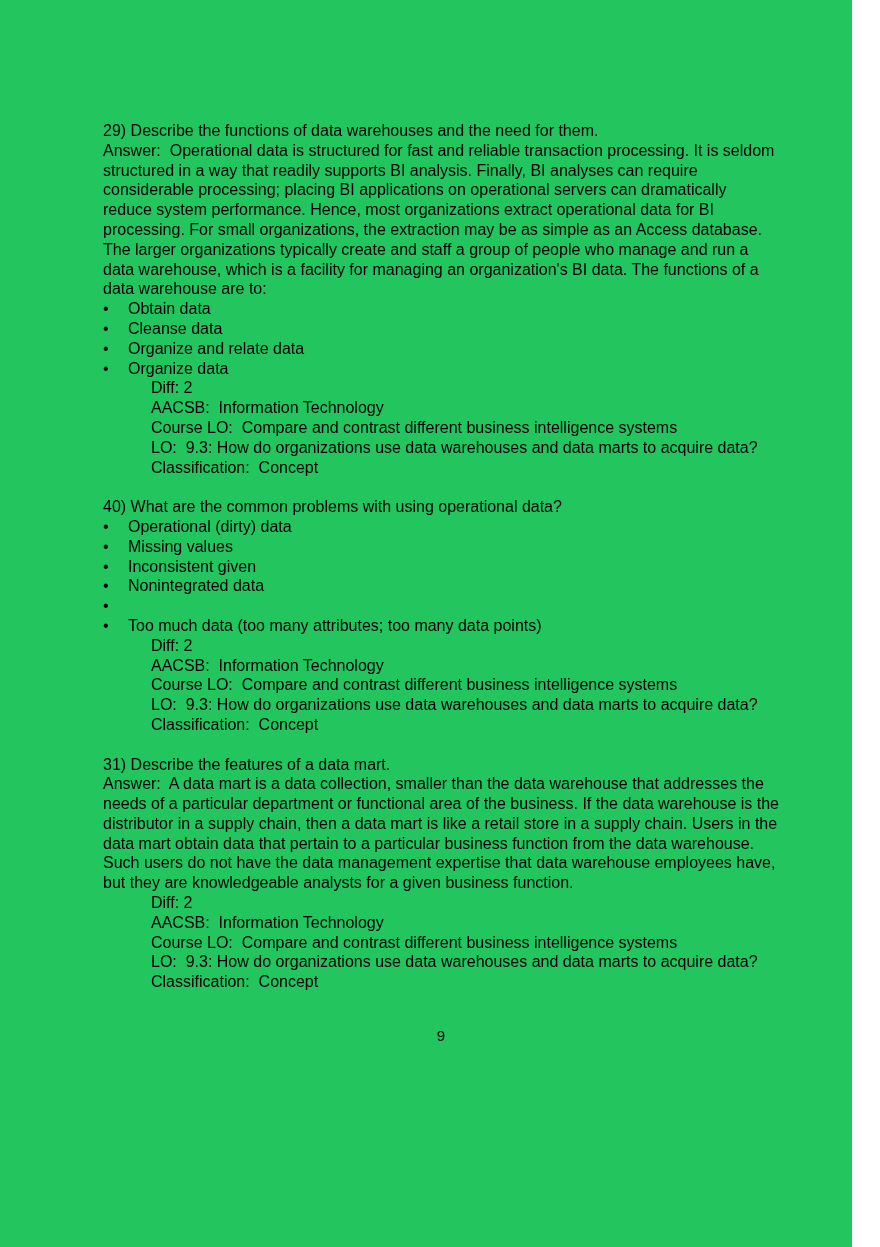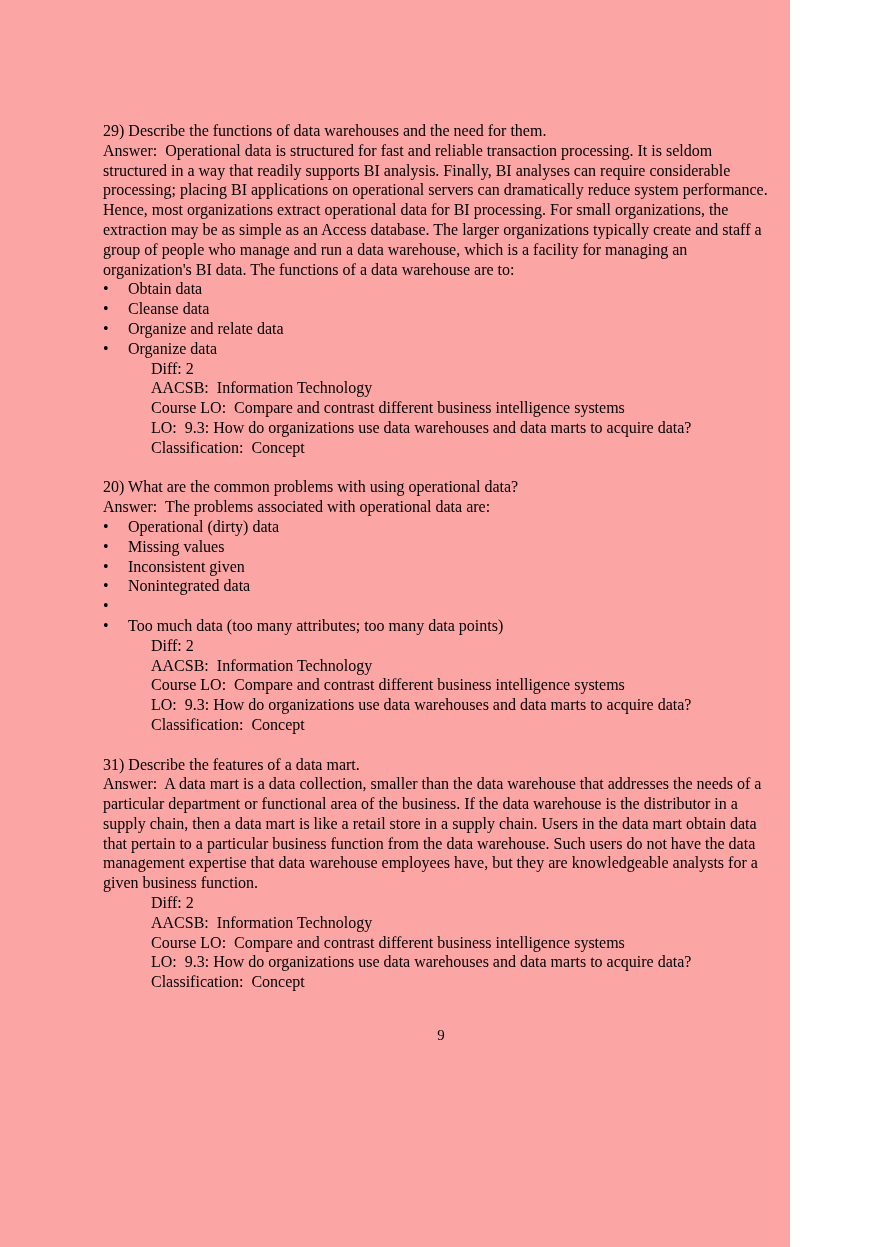--- a/index.html
+++ b/index.html
@@ -2,25 +2,25 @@
 <html><head>
 <meta charset="utf-8">
 <style>
   html, body {
     margin: 0;
     padding: 0;
     background: #ffffff;
   }
   .page {
     position: relative;
-    width: 790px;
+    width: 852px;
     height: 1247px;
-    background: #fca5a5;
+    background: #22c55e;
     overflow: hidden;
-    font-family: Liberation Serif, serif;
+    font-family: Liberation Sans, sans-serif;
     font-size: 16px;
     line-height: 19.8px;
     color: #000000;
   }
   .content {
     position: absolute;
     top: 121px;
     left: 103px;
     width: 676px;
   }
@@ -83,22 +83,21 @@
     <div class="meta">
           <div>Diff: 2</div>
           <div>AACSB:  Information Technology</div>
           <div>Course LO:  Compare and contrast different business intelligence systems</div>
           <div>LO:  9.3: How do organizations use data warehouses and data marts to acquire data?</div>
           <div>Classification:  Concept</div>
         </div>
   </section>
 
   <section class="question-block">
-    <p class="q-line">20) What are the common problems with using operational data?</p>
-    <p class="a-line">Answer:  The problems associated with operational data are:</p>
+    <p class="q-line">40) What are the common problems with using operational data?</p>
     <ul class="bullets">
           <li>
             <span class="dot">•</span>
             <span>Operational (dirty) data</span>
           </li>
           <li>
             <span class="dot">•</span>
             <span>Missing values</span>
           </li>
           <li>

